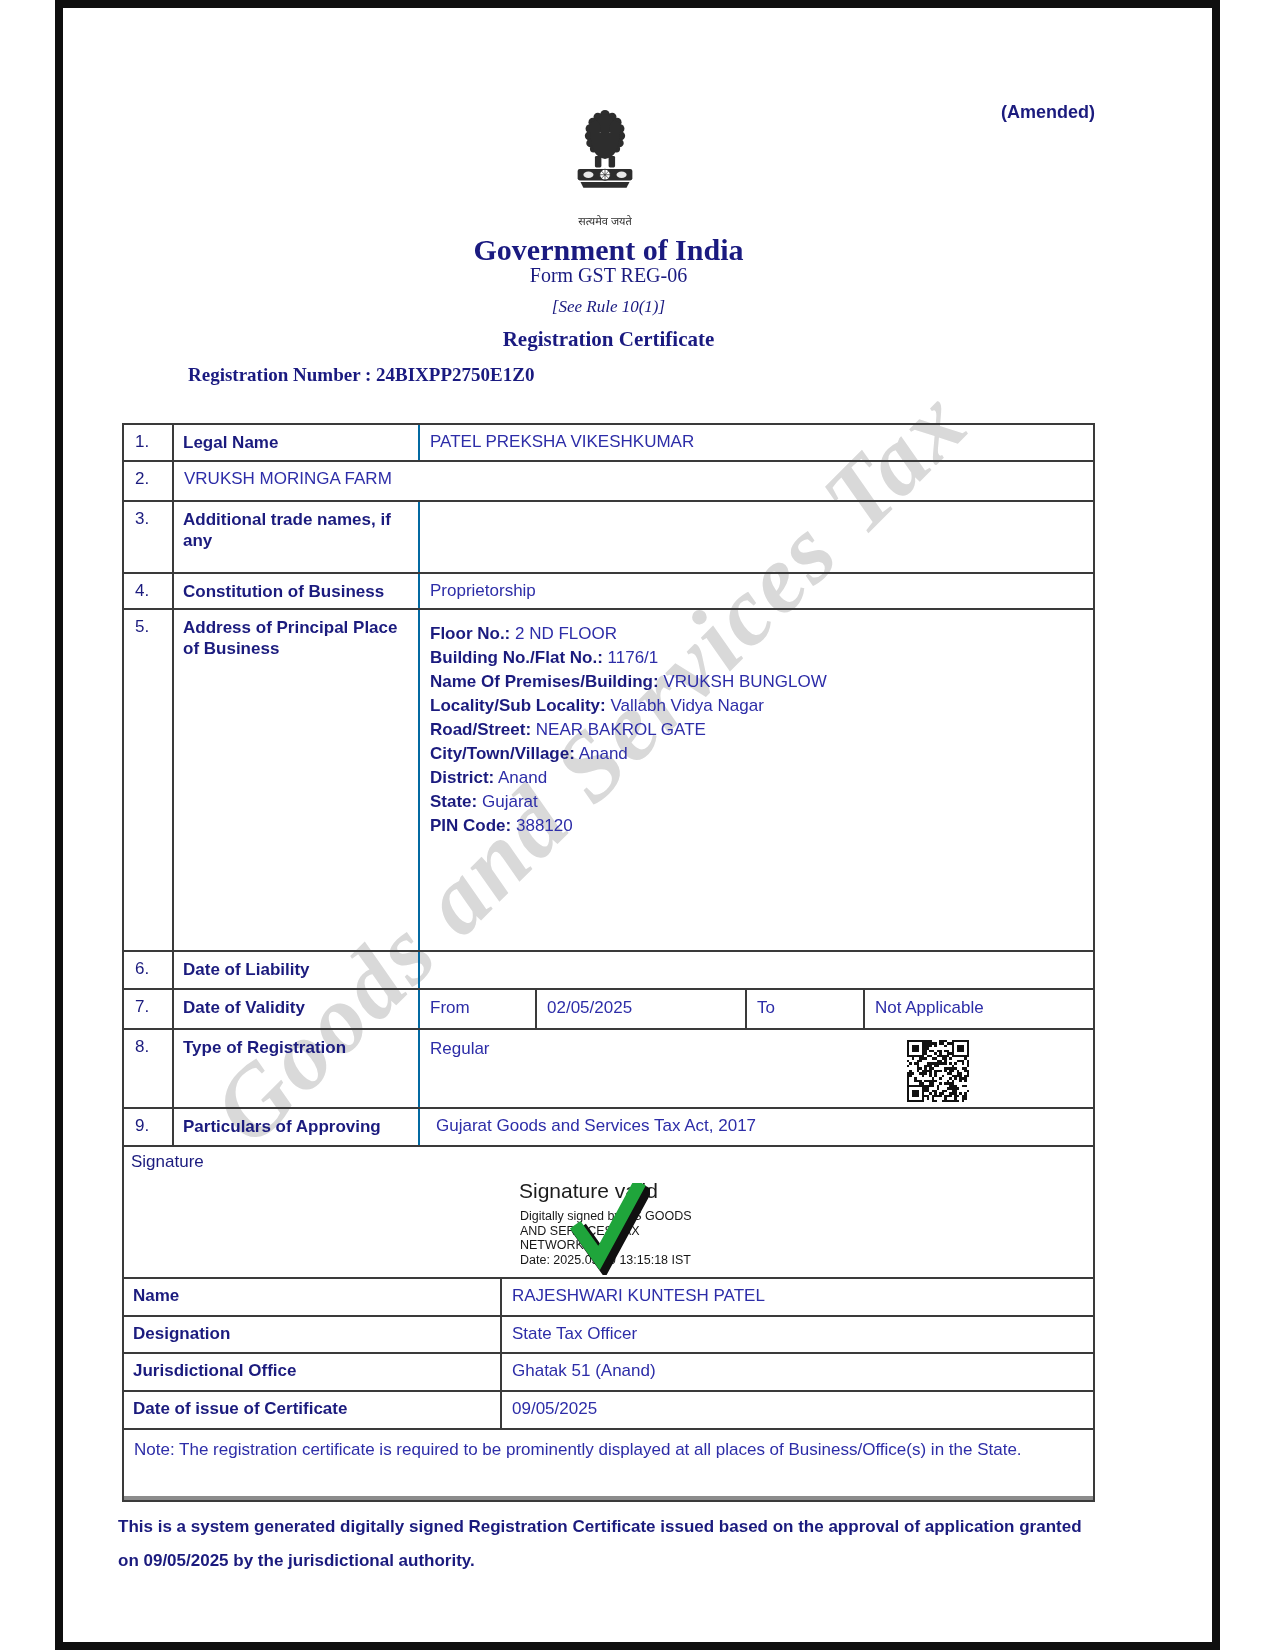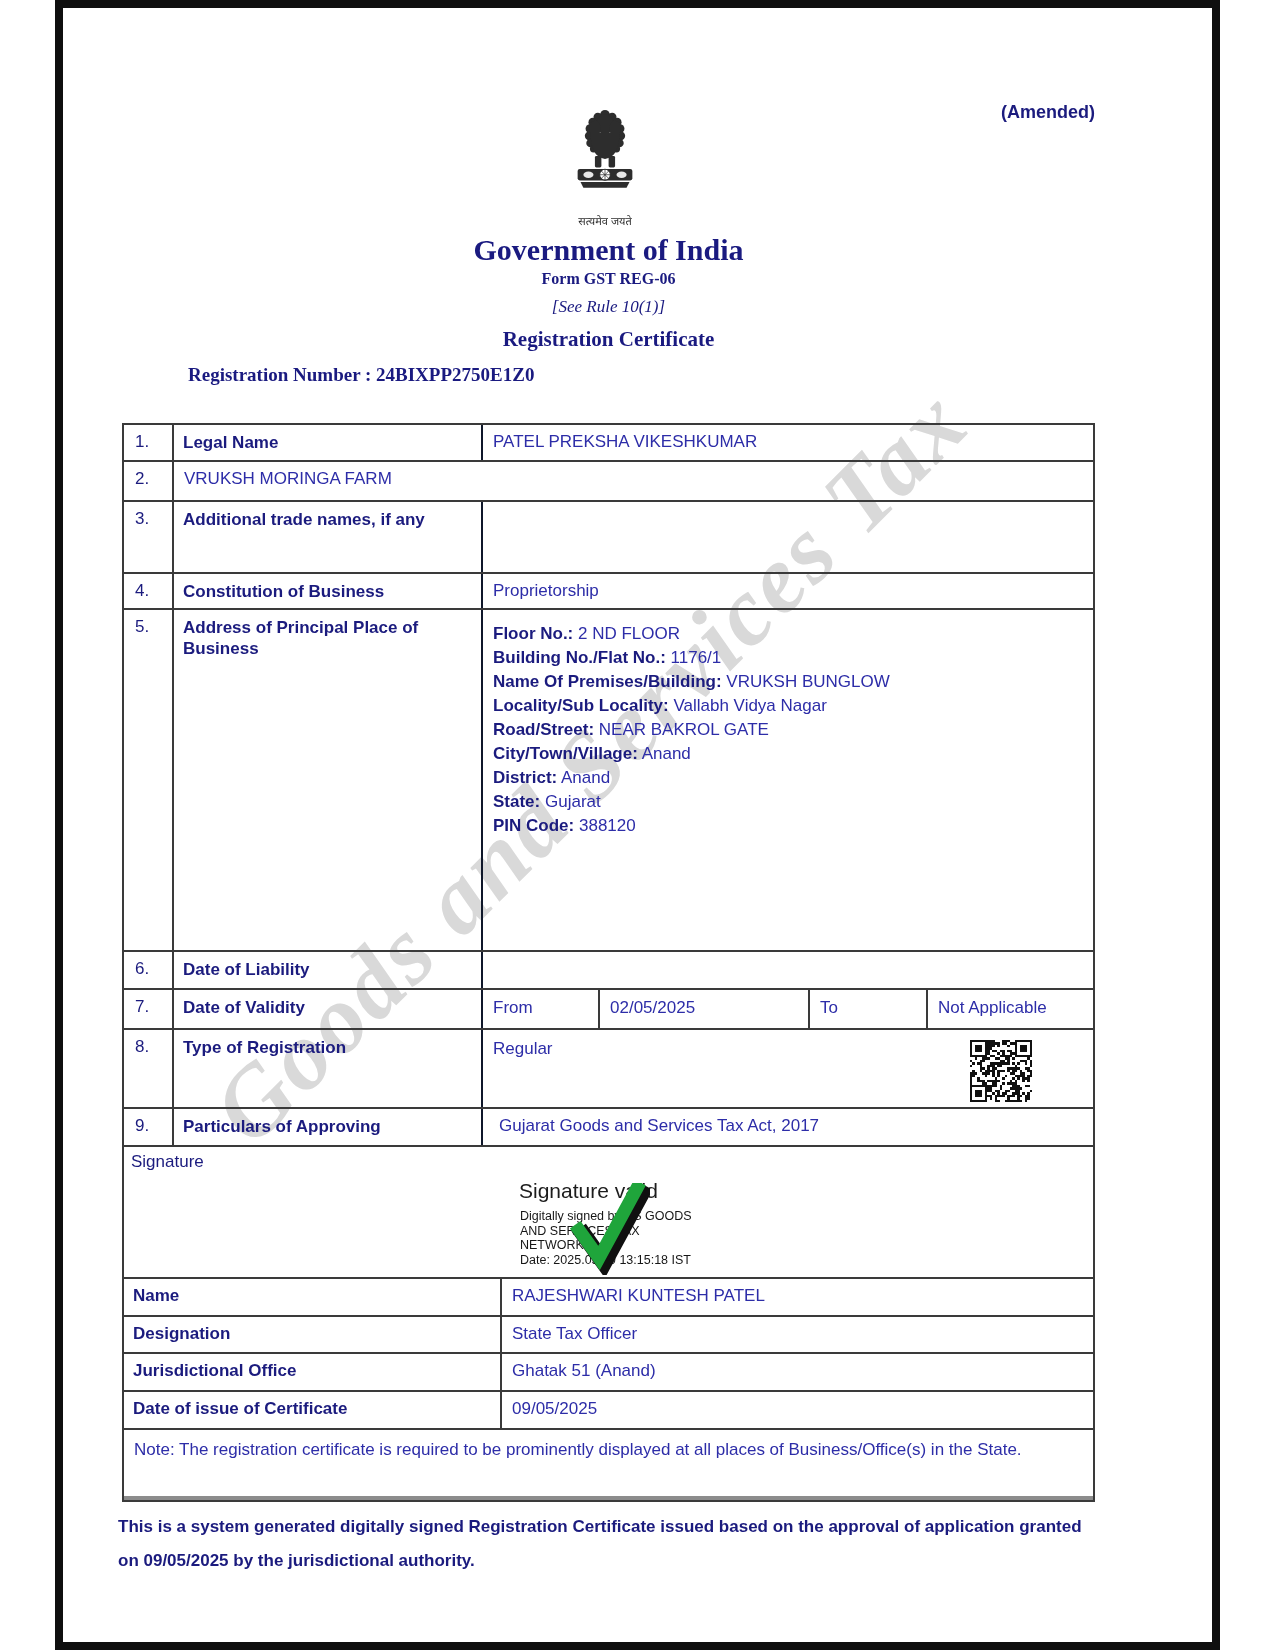--- a/index.html
+++ b/index.html
@@ -15,33 +15,33 @@
              font-size:97px;letter-spacing:3px;color:#d9d9d9;white-space:nowrap;z-index:0;}
   .content{position:absolute;left:0;top:0;width:1275px;height:1650px;z-index:2;}
   
   .amended{position:absolute;left:880px;top:78px;width:215px;text-align:right;
            font-size:18px;font-weight:bold;color:#1b1b7e;margin-top:24px;}
   .emblem-wrap{position:absolute;left:540px;top:104px;width:130px;text-align:center;}
   .emblem-caption{font-size:11px;color:#2d2d2d;margin-top:1px;font-weight:normal;}
   .hline{position:absolute;left:122px;width:973px;text-align:center;
          font-family:"Liberation Serif",serif;color:#1a1a80;}
   .h-gov{top:233px;font-size:30px;font-weight:bold;}
-  .h-form{top:270px;font-size:16px;font-weight:bold;}
+  .h-form{top:264px;font-size:20px;font-weight:normal;}
   .h-rule{top:297px;font-size:17px;font-style:italic;}
   .h-title{top:327px;font-size:21px;font-weight:bold;}
   .h-regnum{position:absolute;left:188px;top:364px;font-family:"Liberation Serif",serif;
             font-size:19px;font-weight:bold;color:#1a1a80;}
   
   .tbl{position:absolute;left:122px;top:423px;width:973px;border:2px solid #3a3a3a;
        box-sizing:border-box;background:transparent;}
   .row{display:flex;border-bottom:2px solid #3a3a3a;box-sizing:border-box;}
   .row:last-child{border-bottom:4px solid #8c8c8c;}
   .c{box-sizing:border-box;font-size:17px;}
   .c-num{width:50px;border-right:2px solid #3a3a3a;padding:7px 0 0 11px;color:#1b1b7e;}
-  .c-label{width:309px;border-right:2px solid #0f172a;padding:7px 8px 0 9px;
+  .c-label{width:246px;border-right:2px solid #0369a1;padding:7px 8px 0 9px;
            font-weight:bold;color:#1b1b7e;line-height:21px;}
   .c-val{flex:1;padding:7px 10px 0 10px;color:#2d2da8;position:relative;}
   .h37{height:37px}.h40{height:40px}.h72{height:72px}.h36{height:36px}
   .h342{height:342px}.h38{height:38px}.h79{height:79px}.h132{height:132px}.h70{height:70px}
   .addr{line-height:24px;padding-top:12px;}
   .addr .k{font-weight:bold;color:#1b1b7e;}
   .addr .v{color:#2d2da8;}
   .sub{display:flex;padding:0;}
   .sub .s{box-sizing:border-box;padding:8px 10px 0 10px;color:#2d2da8;}
   .s1{width:117px;border-right:2px solid #3a3a3a;}

